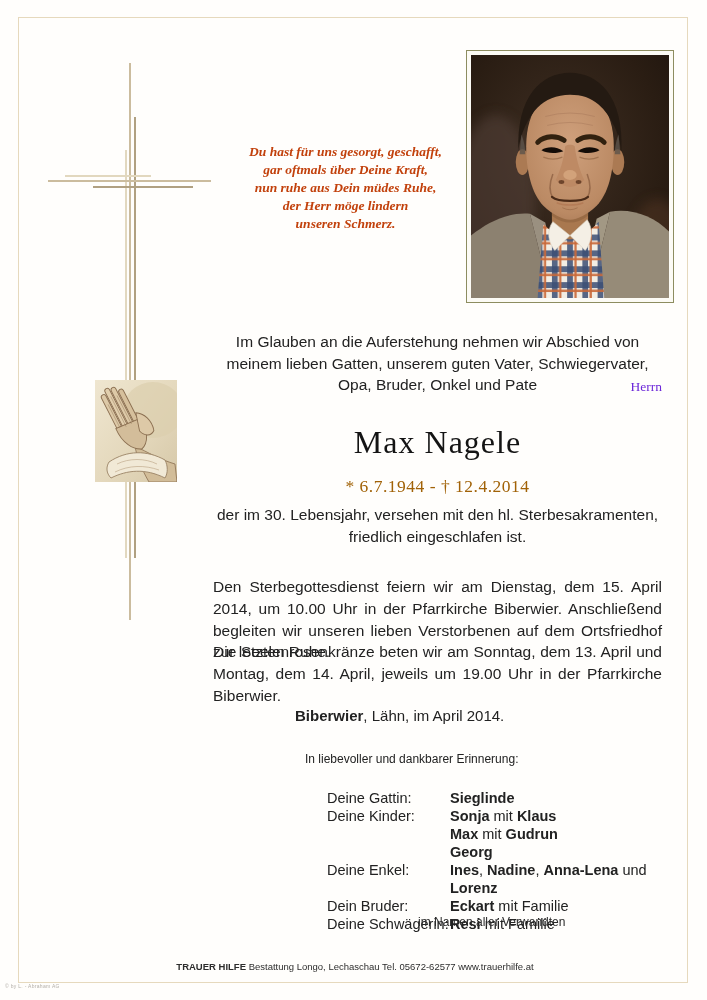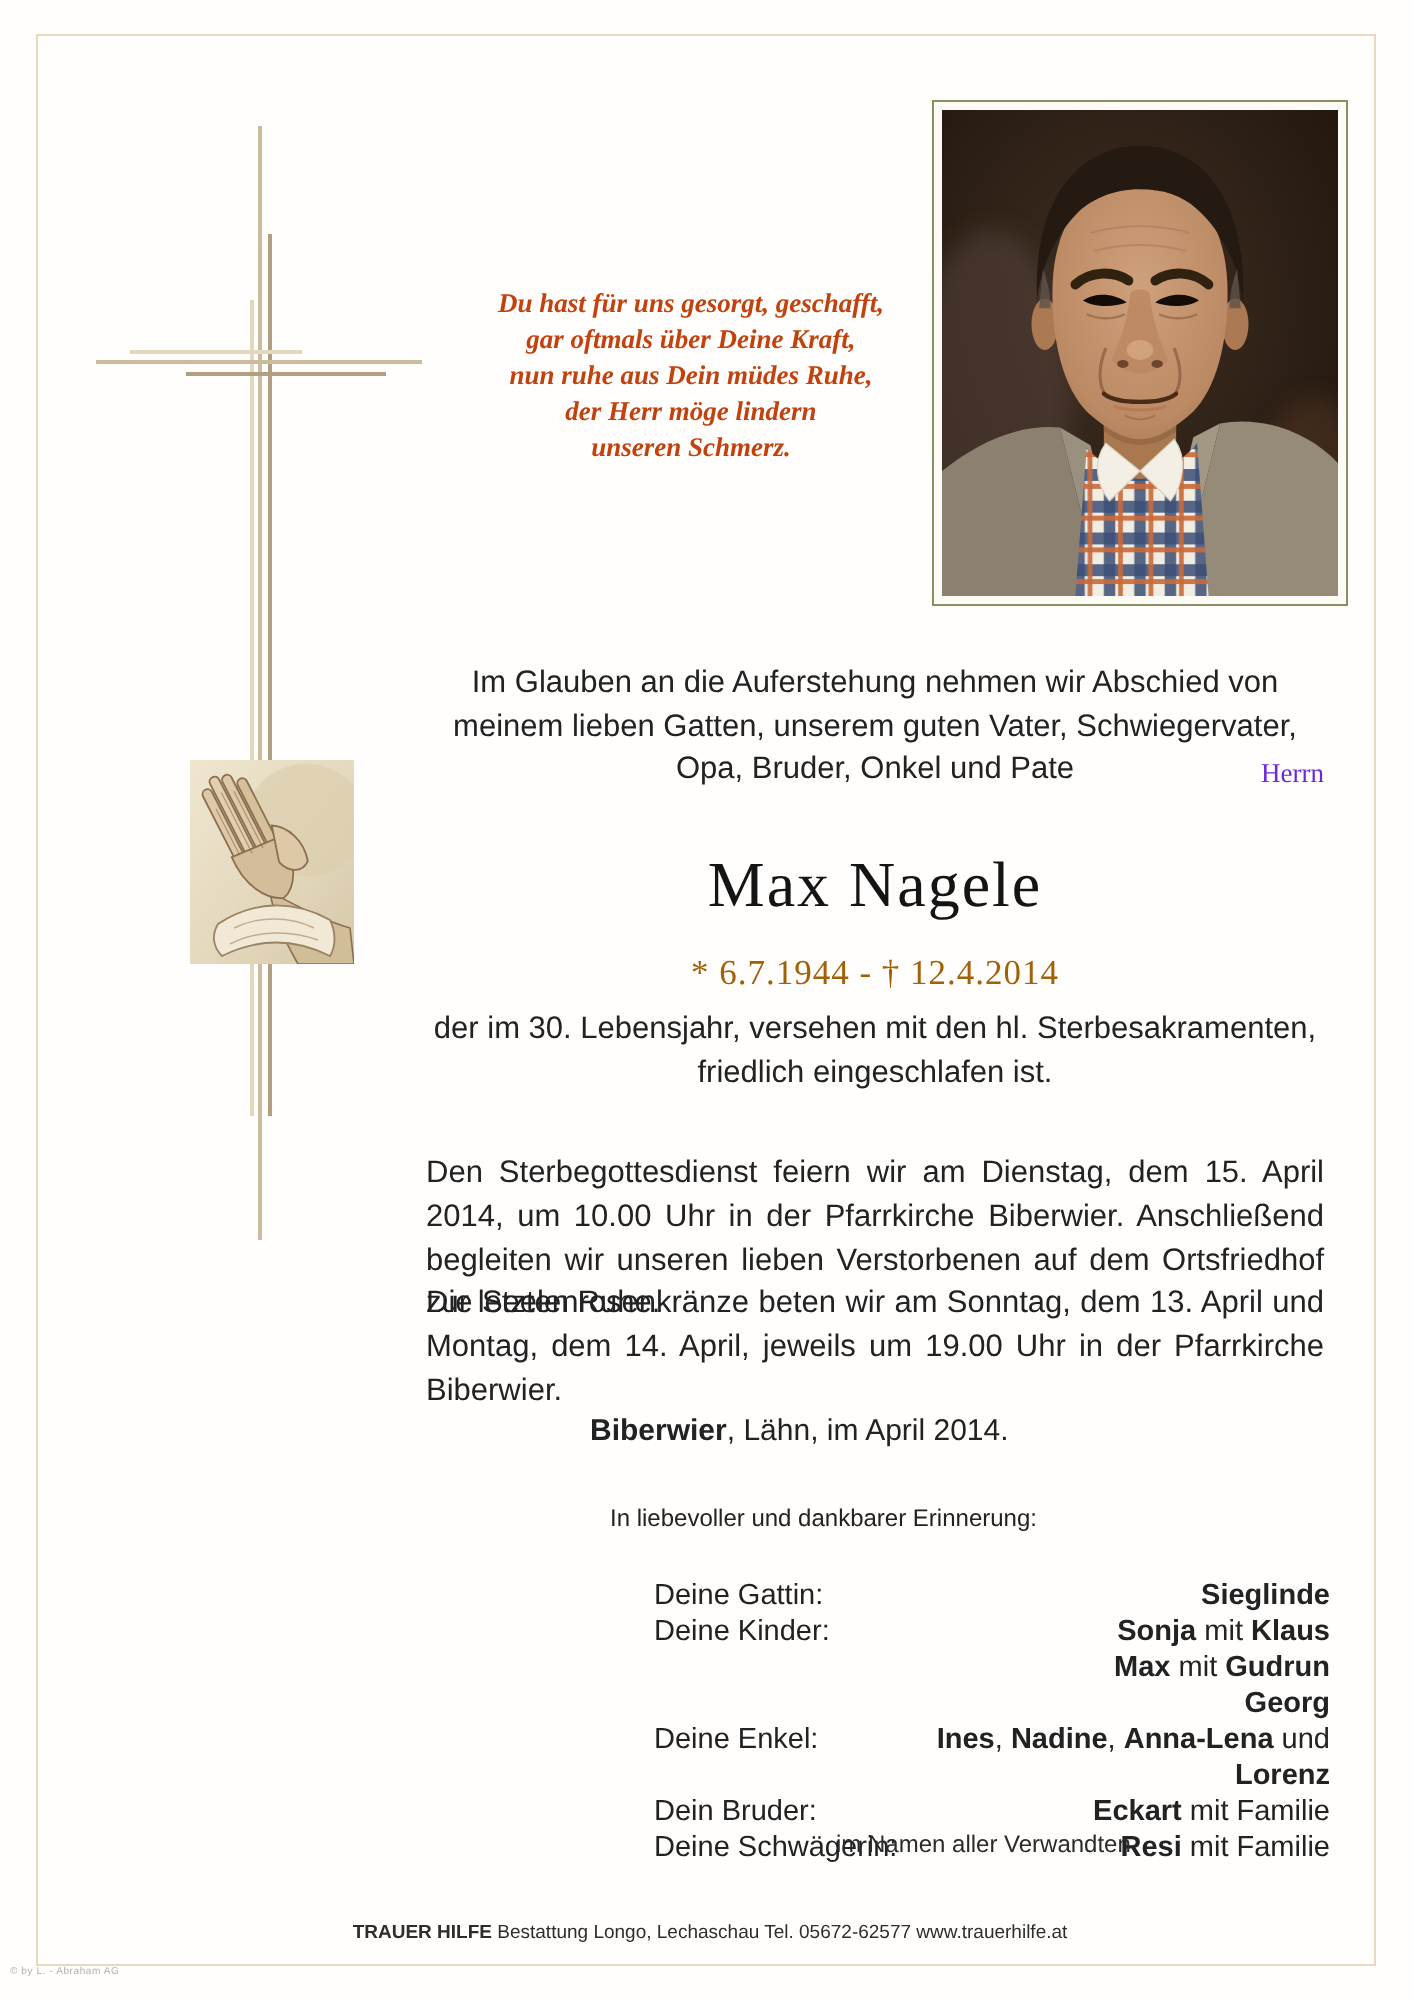--- a/index.html
+++ b/index.html
@@ -36,21 +36,21 @@
   .dates{left:213px;top:476px;width:449px;text-align:center;
         font-family:"Liberation Serif","DejaVu Serif",serif;font-size:17.5px;letter-spacing:.5px;color:#a16207;}
   .passed{left:213px;top:504px;width:449px;text-align:center;font-size:15.5px;line-height:21.5px;}
   .para{left:213px;width:449px;text-align:justify;font-size:15.5px;line-height:21.8px;}
   .para1{top:576px;} .para2{top:641px;}
   .dateline{left:295px;top:707px;font-size:15px;}
   .memory{left:305px;top:752px;font-size:12px;}
   .family{left:295px;top:789px;width:370px;font-size:14.5px;line-height:18px;}
   .fam-row{display:flex;margin-left:32px;}
   .fam-label{flex:0 0 123px;}
-  .fam-value{flex:1;text-align:right;}
+  .fam-value{flex:1;}
   .b{font-weight:bold;}
   .closing{left:418px;top:915px;font-size:12px;color:#2a2a2a;}
   .footer{left:130px;top:961px;width:450px;text-align:center;font-size:9.5px;color:#2d2d2d;}
   .copyright{left:5px;top:983px;font-size:5px;color:#b3afa8;letter-spacing:.3px;}
 </style>
 </head>
 <body>
 
 <div class="page">
 

